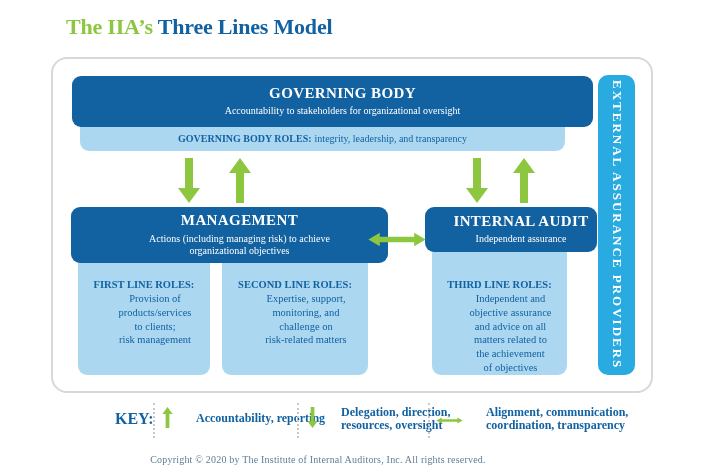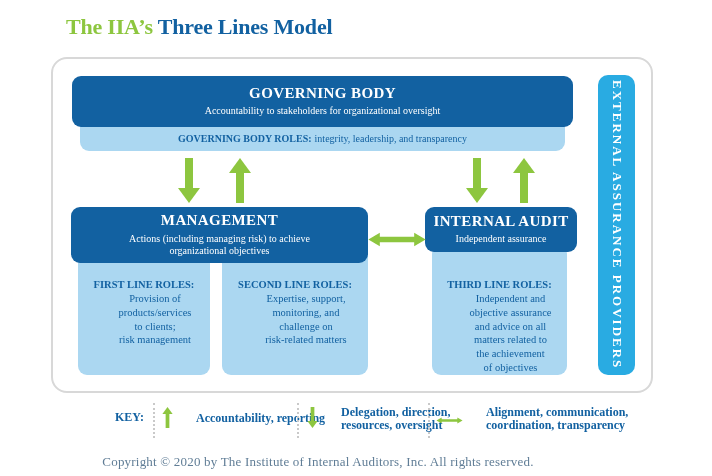--- a/index.html
+++ b/index.html
@@ -15,21 +15,21 @@
   .page-title{left:66px;top:14px;font-size:22px;font-weight:bold;letter-spacing:-0.2px;white-space:nowrap;}
   .t-green{color:var(--c-green);}
   .t-blue{color:var(--c-darkblue);}
 
   
   .frame{left:51px;top:57px;width:602px;height:336px;background:#fff;
          border:2px solid var(--c-frame);border-radius:16px;box-sizing:border-box;z-index:0;}
 
   
   .dark-box{background:var(--c-darkblue);color:#fff;border-radius:9px;z-index:2;
-            display:flex;flex-direction:column;align-items:center;justify-content:center;text-align:center;}
+            display:flex;flex-direction:column;align-items:center;justify-content:center;text-align:center;padding-left:20px;}
   .box-title{font-size:15px;font-weight:bold;letter-spacing:.4px;line-height:1.15;}
   .box-sub{font-size:10px;margin-top:3px;line-height:1.25;white-space:pre-line;}
   .gov-box{left:72px;top:76px;width:501px;height:51px;}
   .mgmt-box{left:71px;top:207px;width:297px;height:56px;}
   .ia-box{left:425px;top:207px;width:152px;height:45px;}
 
   
   .gov-roles{left:80px;top:100px;width:485px;height:51px;background:var(--c-lightblue);
              border-radius:9px;z-index:1;display:flex;align-items:flex-end;justify-content:center;
              padding-bottom:7px;box-sizing:border-box;color:var(--c-darkblue);font-size:10px;white-space:nowrap;}
@@ -51,35 +51,35 @@
 
   
   .arrow{z-index:3;}
   .arrow svg{display:block;width:100%;height:100%;fill:var(--c-green);}
   .rot180 svg{transform:rotate(180deg);}
   .arr-v{width:24px;height:45px;top:158px;}
   .arr-d1{left:177px;} .arr-u1{left:228px;} .arr-d2{left:465px;} .arr-u2{left:512px;}
   .arr-h{left:367px;top:229px;width:60px;height:21px;}
 
   
-  .key-label{left:115px;top:410px;font-size:12px;font-weight:bold;color:var(--c-darkblue);}
+  .key-label{left:115px;top:410px;font-size:16px;font-weight:bold;color:var(--c-darkblue);}
   .key-sep{top:403px;height:35px;width:0;border-left:2px dotted #C9C9C9;}
   .sep-1{left:153px;} .sep-2{left:297px;} .sep-3{left:428px;}
   .key-icon{z-index:1;}
   .key-icon svg{display:block;width:100%;height:100%;fill:var(--c-green);}
   .ki-up{left:161px;top:407px;width:13px;height:21px;}
   .ki-down{left:306px;top:407px;width:13px;height:21px;}
   .ki-double{left:436px;top:414px;width:27px;height:13px;}
   .key-text{font-size:12px;font-weight:bold;color:var(--c-darkblue);line-height:13px;white-space:pre-line;margin-left:16px;}
   .kt-1{left:180px;top:412px;}
   .kt-2{left:325px;top:406px;}
   .kt-3{left:470px;top:406px;}
 
   
-  .copyright{left:0;top:454px;width:636px;text-align:center;font-size:13px;color:var(--c-muted);letter-spacing:.2px;}
+  .copyright{left:0;top:454px;width:636px;text-align:center;font-size:10px;color:var(--c-muted);letter-spacing:.2px;}
 </style>
 </head>
 <body>
 
 <div class="canvas">
 
   <div class="abs page-title"><span class="t-green">The IIA’s</span> <span class="t-blue">Three Lines Model</span></div>
 
   <div class="abs frame"></div>
 

